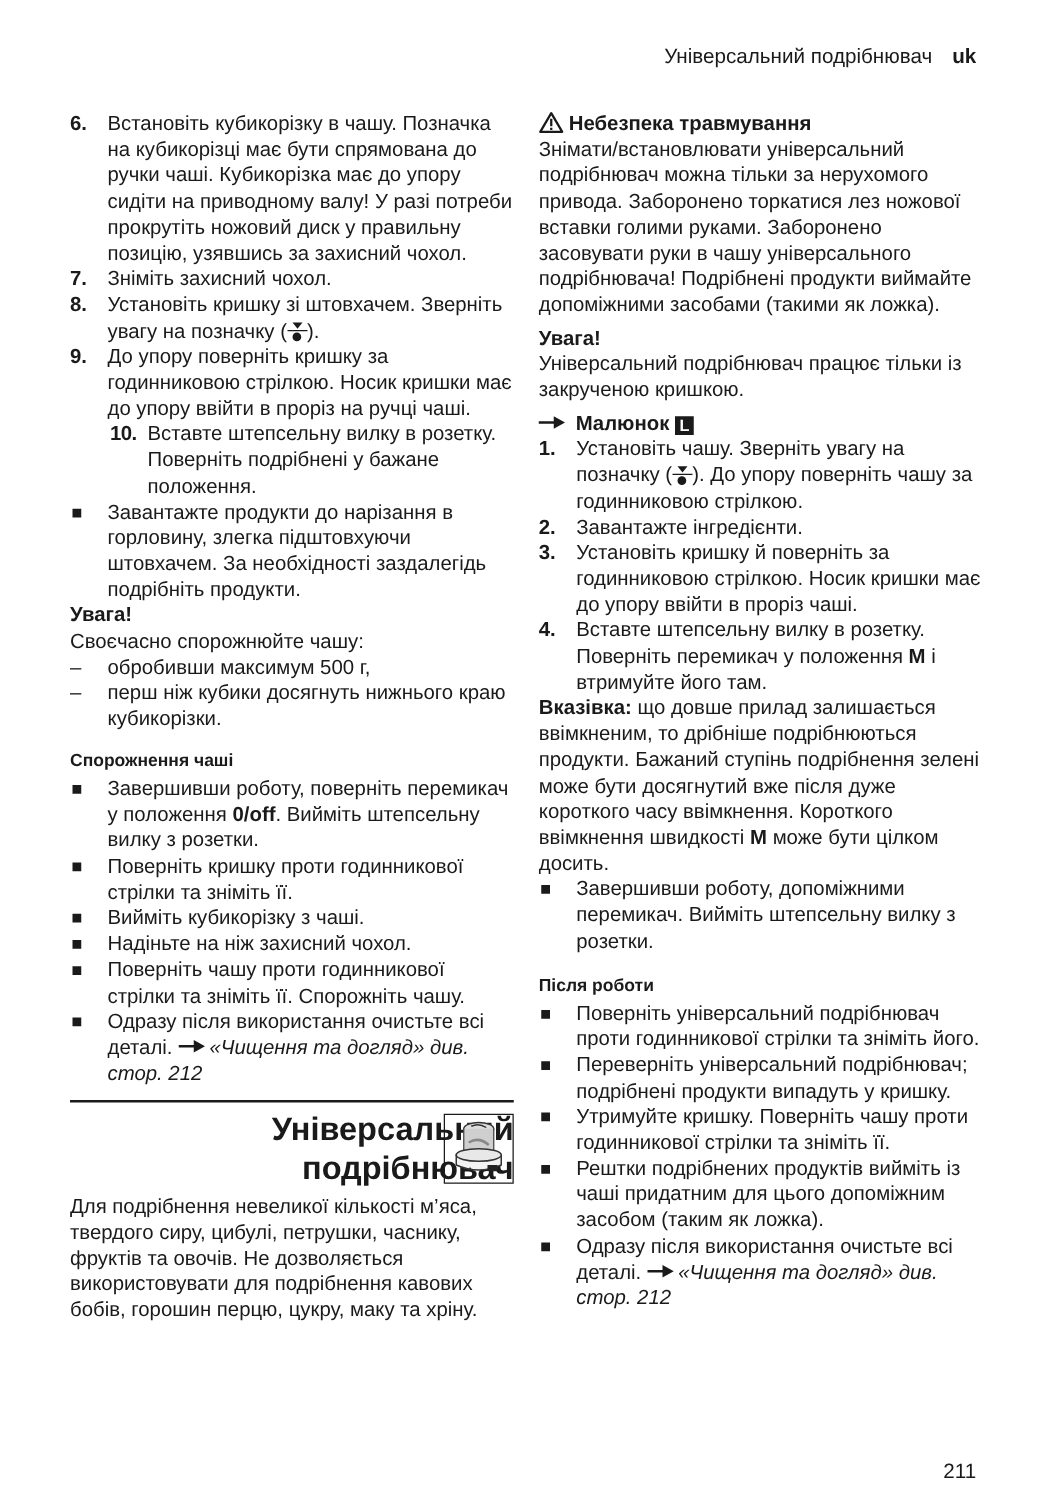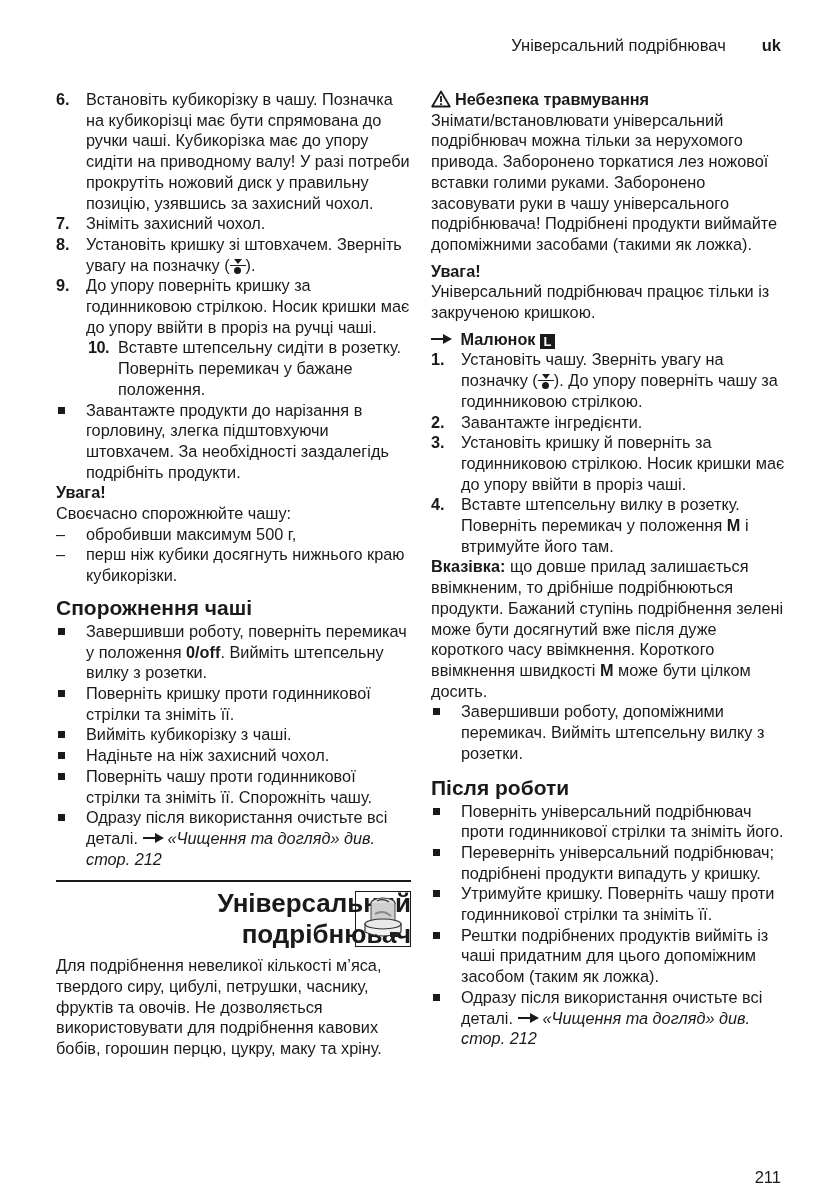--- a/index.html
+++ b/index.html
@@ -1,34 +1,34 @@
 <!DOCTYPE html>
 <html><head>
 <meta charset="utf-8">
 <style>
   html, body { margin:0; padding:0; background:#ffffff; }
   body { width:839px; height:1191px; position:relative; overflow:hidden;
          font-family:"Liberation Sans", sans-serif; color:#1a1a1a; }
-  .header { position:absolute; top:36px; right:58px; font-size:16.5px; display:flex; gap:36px; }
+  .header { position:absolute; top:36px; right:58px; font-size:16.5px; display:flex; gap:16px; }
   .header .lang { font-weight:bold;text-align:center; }
   .col { position:absolute; top:89px; font-size:16.3px; line-height:20.7px; }
   .col.left { left:56px; width:355px; }
   .col.right { left:431px; width:355px; }
   .item { display:flex; }
   .item .mark { flex:0 0 30px; font-weight:bold; }
   .item .mark.wide { flex:0 0 30px; letter-spacing:-0.5px;margin-left:32px; }
   .item .body { flex:1; }
   .bullet { display:flex; }
   .bullet .sq { flex:0 0 30px; display:flex; align-items:flex-start; padding-top:7px; box-sizing:border-box; }
   .bullet .sq span { display:block; width:7px; height:7px; background:#1a1a1a; margin-left:2px; }
   .dash { display:flex; }
   .dash .d { flex:0 0 30px; }
   .b { font-weight:bold; }
   .i { font-style:italic; }
-  .h2 { font-size:21px; font-weight:bold; line-height:24px; margin-top:10px; margin-bottom:1px; }
+  .h2 { font-size:14px; font-weight:bold; line-height:24px; margin-top:10px; margin-bottom:1px; }
   .h1wrap { border-top:2px solid #1a1a1a; margin-top:11px; padding-top:6px; position:relative;text-align:right; }
   .h1 { font-size:26px; font-weight:bold; line-height:31px; }
   .gap { height:6px; }
   .sym { display:inline-block; position:relative; width:16px; height:14px; vertical-align:-2px; }
   .sym .line { position:absolute; left:0; right:0; top:6px; height:1px; background:#1a1a1a; }
   .sym .tri { position:absolute; left:4px; top:0; width:0; height:0; border-left:4px solid transparent; border-right:4px solid transparent; border-top:5px solid #1a1a1a; }
   .sym .dot { position:absolute; left:4px; top:8px; width:7px; height:7px; border-radius:50%; background:#1a1a1a; }
   .arrow { display:inline-block; width:22px; height:10px; position:relative; vertical-align:1px; margin-right:3px; }
   .arrow::before { content:""; position:absolute; left:0; top:4px; width:14px; height:2px; background:#1a1a1a; }
   .arrow::after { content:""; position:absolute; left:12px; top:0; border-top:5px solid transparent; border-bottom:5px solid transparent; border-left:9px solid #1a1a1a; }
@@ -57,21 +57,21 @@
   <div class="item">
     <span class="mark">8.</span>
     <span class="body"><span>Установіть кришку зі штовхачем. Зверніть увагу на позначку (</span><span class="sym"><span class="line"></span><span class="tri"></span><span class="dot"></span></span><span>).</span></span>
   </div>
   <div class="item">
     <span class="mark">9.</span>
     <span class="body">До упору поверніть кришку за годинниковою стрілкою. Носик кришки має до упору ввійти в проріз на ручці чаші.</span>
   </div>
   <div class="item">
     <span class="mark wide">10.</span>
-    <span class="body">Вставте штепсельну сидіти в розетку. Поверніть перемикач у бажане положення.</span>
+    <span class="body">Вставте штепсельну вилку в розетку. Поверніть подрібнені у бажане положення.</span>
   </div>
   <div class="bullet">
     <span class="sq">
         <span></span>
       </span>
     <span class="body">Завантажте продукти до нарізання в горловину, злегка підштовхуючи штовхачем. За необхідності заздалегідь подрібніть продукти.</span>
   </div>
   <div class="b">Увага!</div>
   <div>Своєчасно спорожнюйте чашу:</div>
   <div class="dash">

